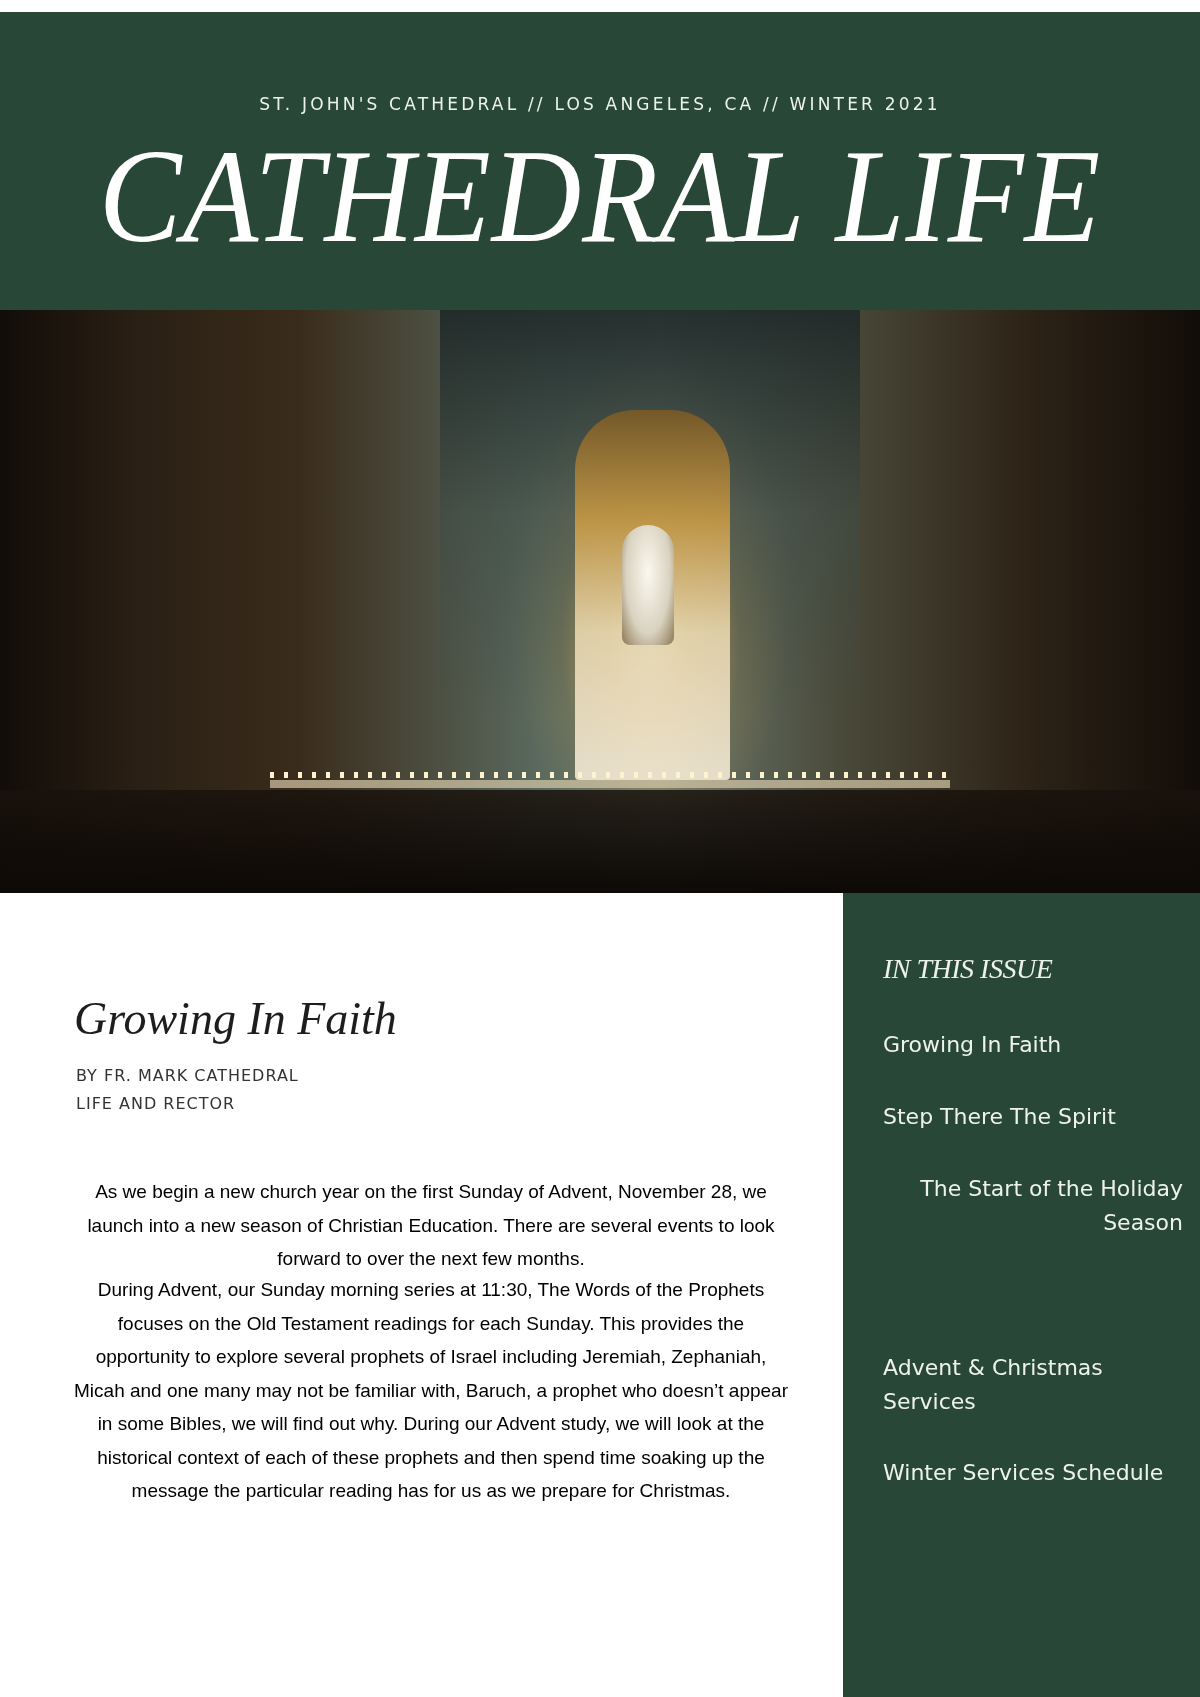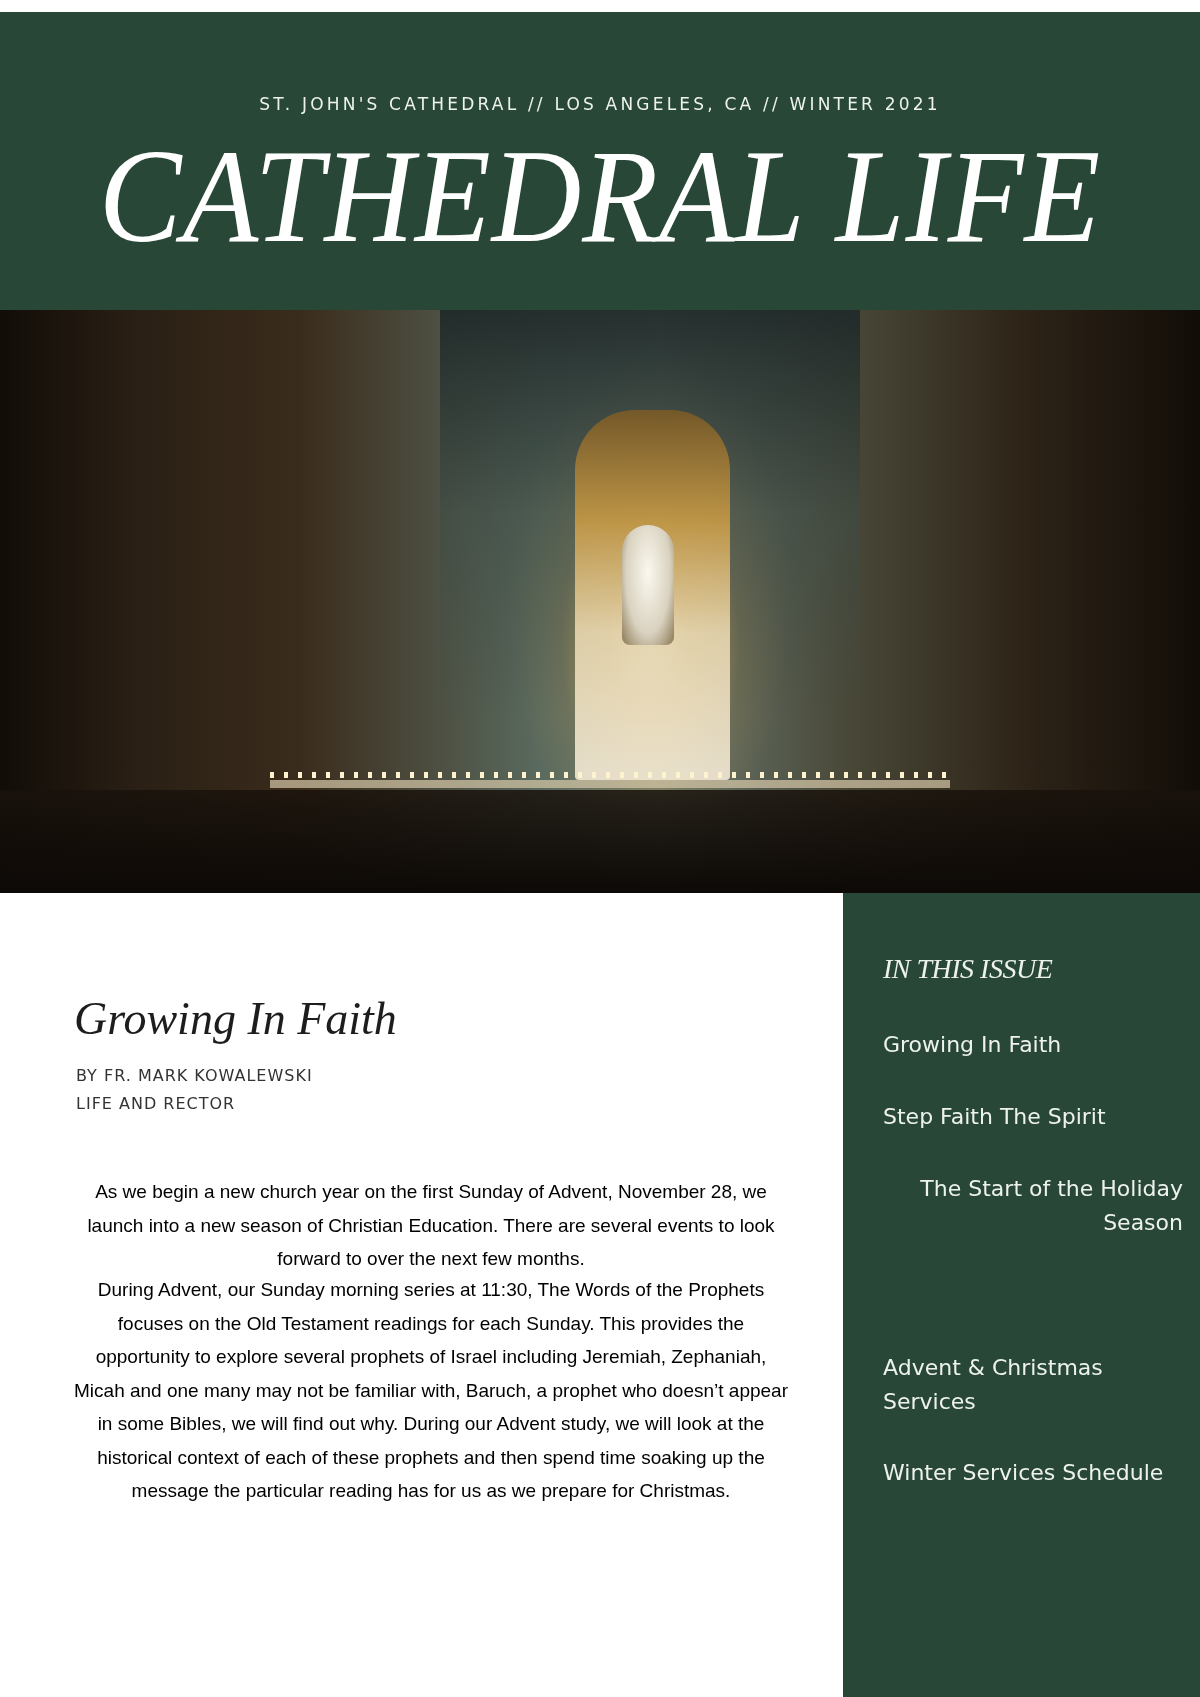--- a/index.html
+++ b/index.html
@@ -110,27 +110,27 @@
   <div class="altar"></div>
   <div class="statue"></div>
   <div class="rail"></div>
   <div class="candles"></div>
   <div class="floor"></div>
 </div>
 
 <main>
   <h1 class="article-title">Growing In Faith</h1>
   <div class="byline">
-    <div>BY FR. MARK KOWALEWSKI</div>
+    <div>BY FR. MARK CATHEDRAL</div>
     <div>LIFE AND RECTOR</div>
   </div>
   <p class="para p1">As we begin a new church year on the first Sunday of Advent, November 28, we launch into a new season of Christian Education. There are several events to look forward to over the next few months.</p>
   <p class="para p2">During Advent, our Sunday morning series at 11:30, The Words of the Prophets focuses on the Old Testament readings for each Sunday. This provides the opportunity to explore several prophets of Israel including Jeremiah, Zephaniah, Micah and one many may not be familiar with, Baruch, a prophet who doesn’t appear in some Bibles, we will find out why. During our Advent study, we will look at the historical context of each of these prophets and then spend time soaking up the message the particular reading has for us as we prepare for Christmas.</p>
 </main>
 
 <aside class="sidebar">
   <div class="heading">IN THIS ISSUE</div>
   <div class="toc-item t0">Growing In Faith</div>
-  <div class="toc-item t1">Step Faith The Spirit</div>
+  <div class="toc-item t1">Step There The Spirit</div>
   <div class="toc-item t2">The Start of the Holiday Season</div>
   <div class="toc-item t4">Advent &amp; Christmas Services</div>
   <div class="toc-item t5">Winter Services Schedule</div>
 </aside>
 
 </body></html>

